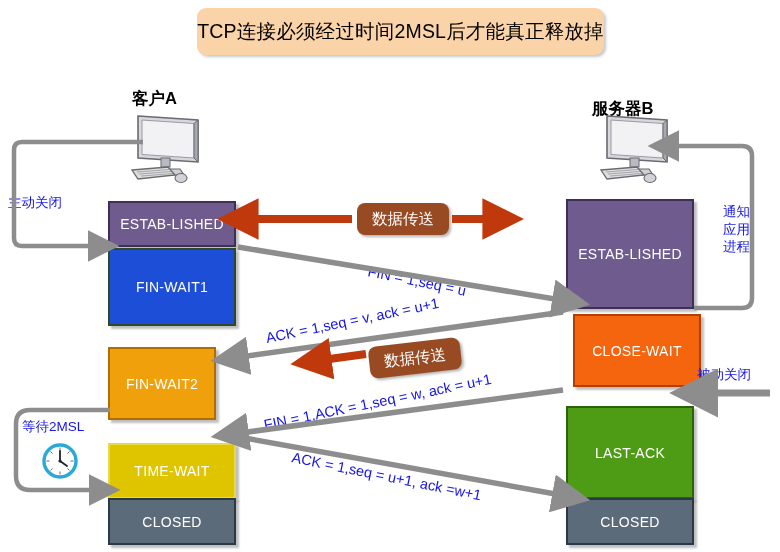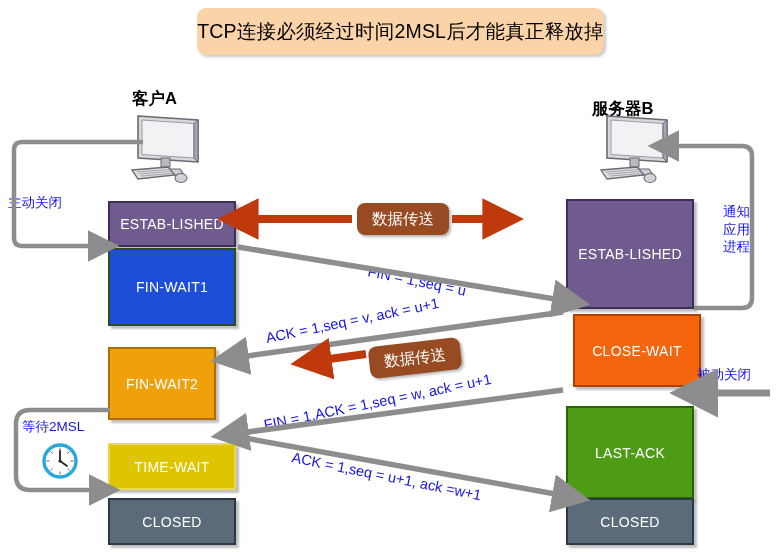--- a/index.html
+++ b/index.html
@@ -159,21 +159,21 @@
   <div id="client-column">
       <div class="state-box" style="left: 108px; top: 201px; width: 128px; height: 46px; background: rgb(111, 91, 142); border: 2.5px solid rgb(63, 47, 88);">
         <span class="ui-txt">ESTAB-LISHED</span>
       </div>
       <div class="state-box" style="left: 108px; top: 248px; width: 128px; height: 78px; background: #1d4ed8; border: 2.5px solid rgb(47, 74, 34);">
         <span class="ui-txt">FIN-WAIT1</span>
       </div>
       <div class="state-box" style="left: 108px; top: 347px; width: 108px; height: 73px; background: rgb(239, 160, 11); border: 2.5px solid rgb(176, 109, 0);">
         <span class="ui-txt">FIN-WAIT2</span>
       </div>
-      <div class="state-box" style="left: 108px; top: 443px; width: 128px; height: 47px; background: rgb(223, 197, 0); border: 2.5px solid rgb(232, 216, 74);">
+      <div class="state-box" style="left: 108px; top: 443px; width: 128px; height: 56px; background: rgb(223, 197, 0); border: 2.5px solid rgb(232, 216, 74);">
         <span class="ui-txt">TIME-WAIT</span>
       </div>
       <div class="state-box" style="left: 108px; top: 498px; width: 128px; height: 47px; background: rgb(92, 107, 122); border: 2.5px solid rgb(43, 57, 70);">
         <span class="ui-txt">CLOSED</span>
       </div>
     </div>
   <div id="server-column">
       <div class="state-box" style="left: 566px; top: 199px; width: 128px; height: 110px; background: rgb(111, 91, 142); border: 2.5px solid rgb(63, 47, 88);">
         <span class="ui-txt">ESTAB-LISHED</span>
       </div>

